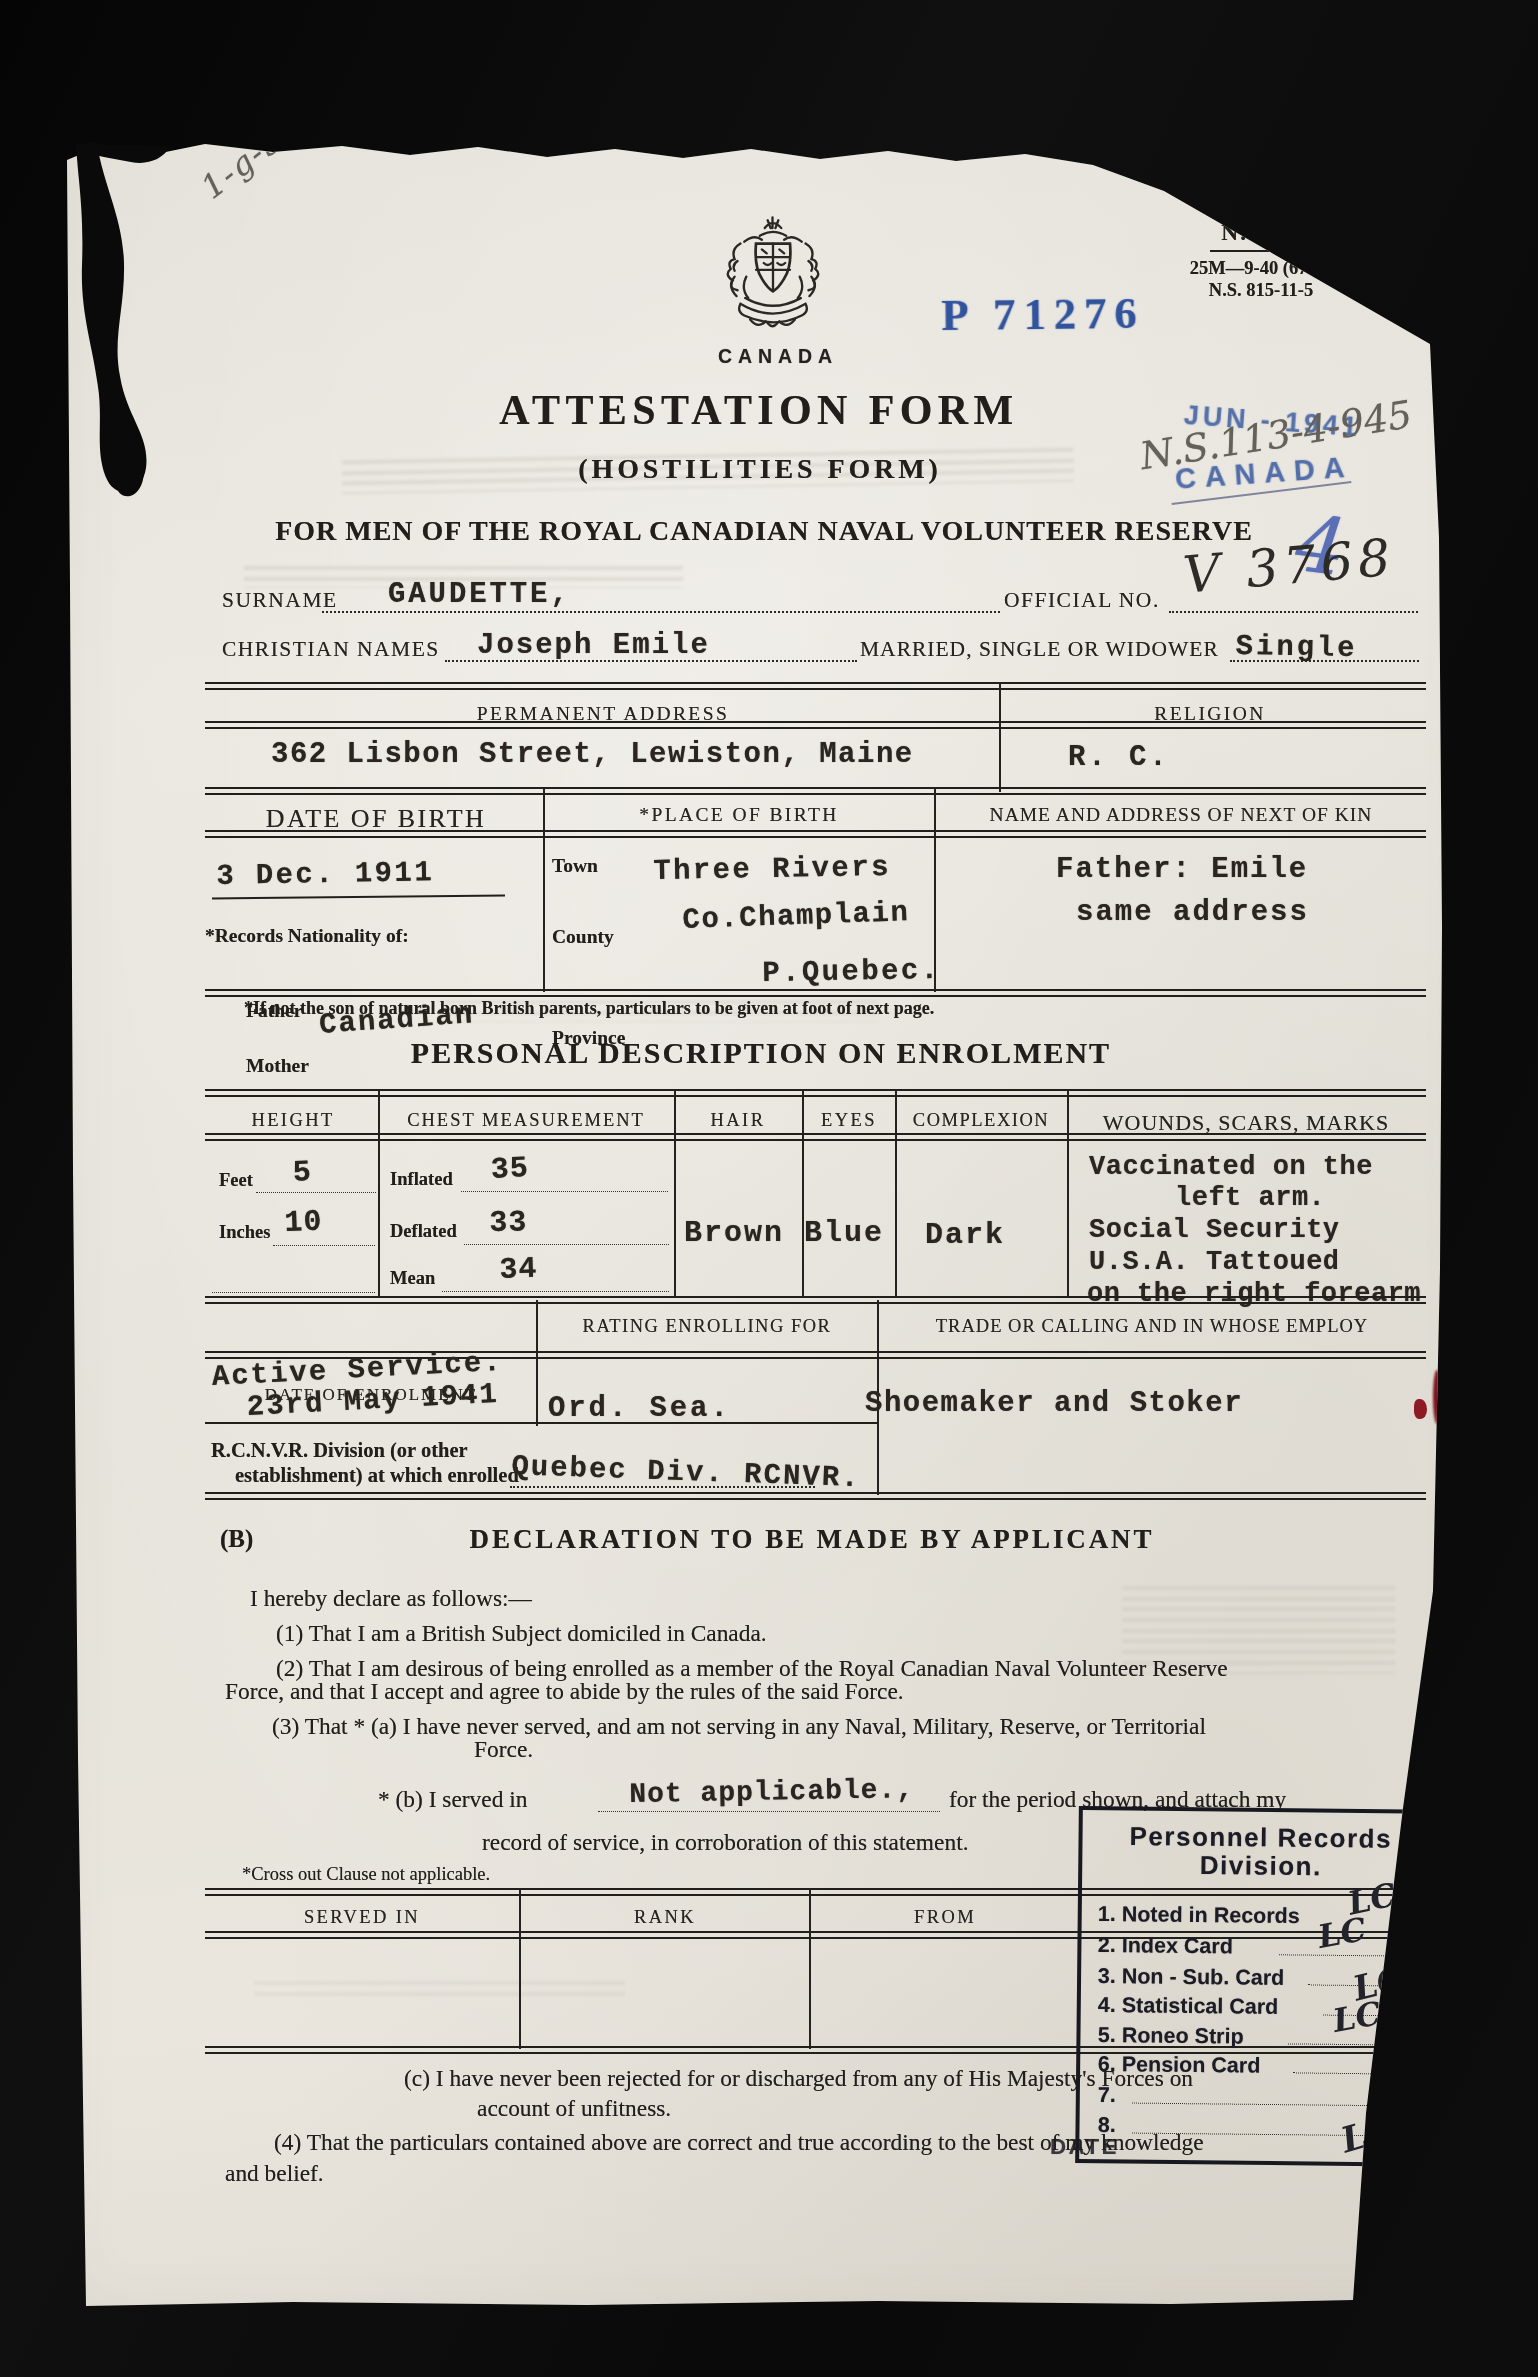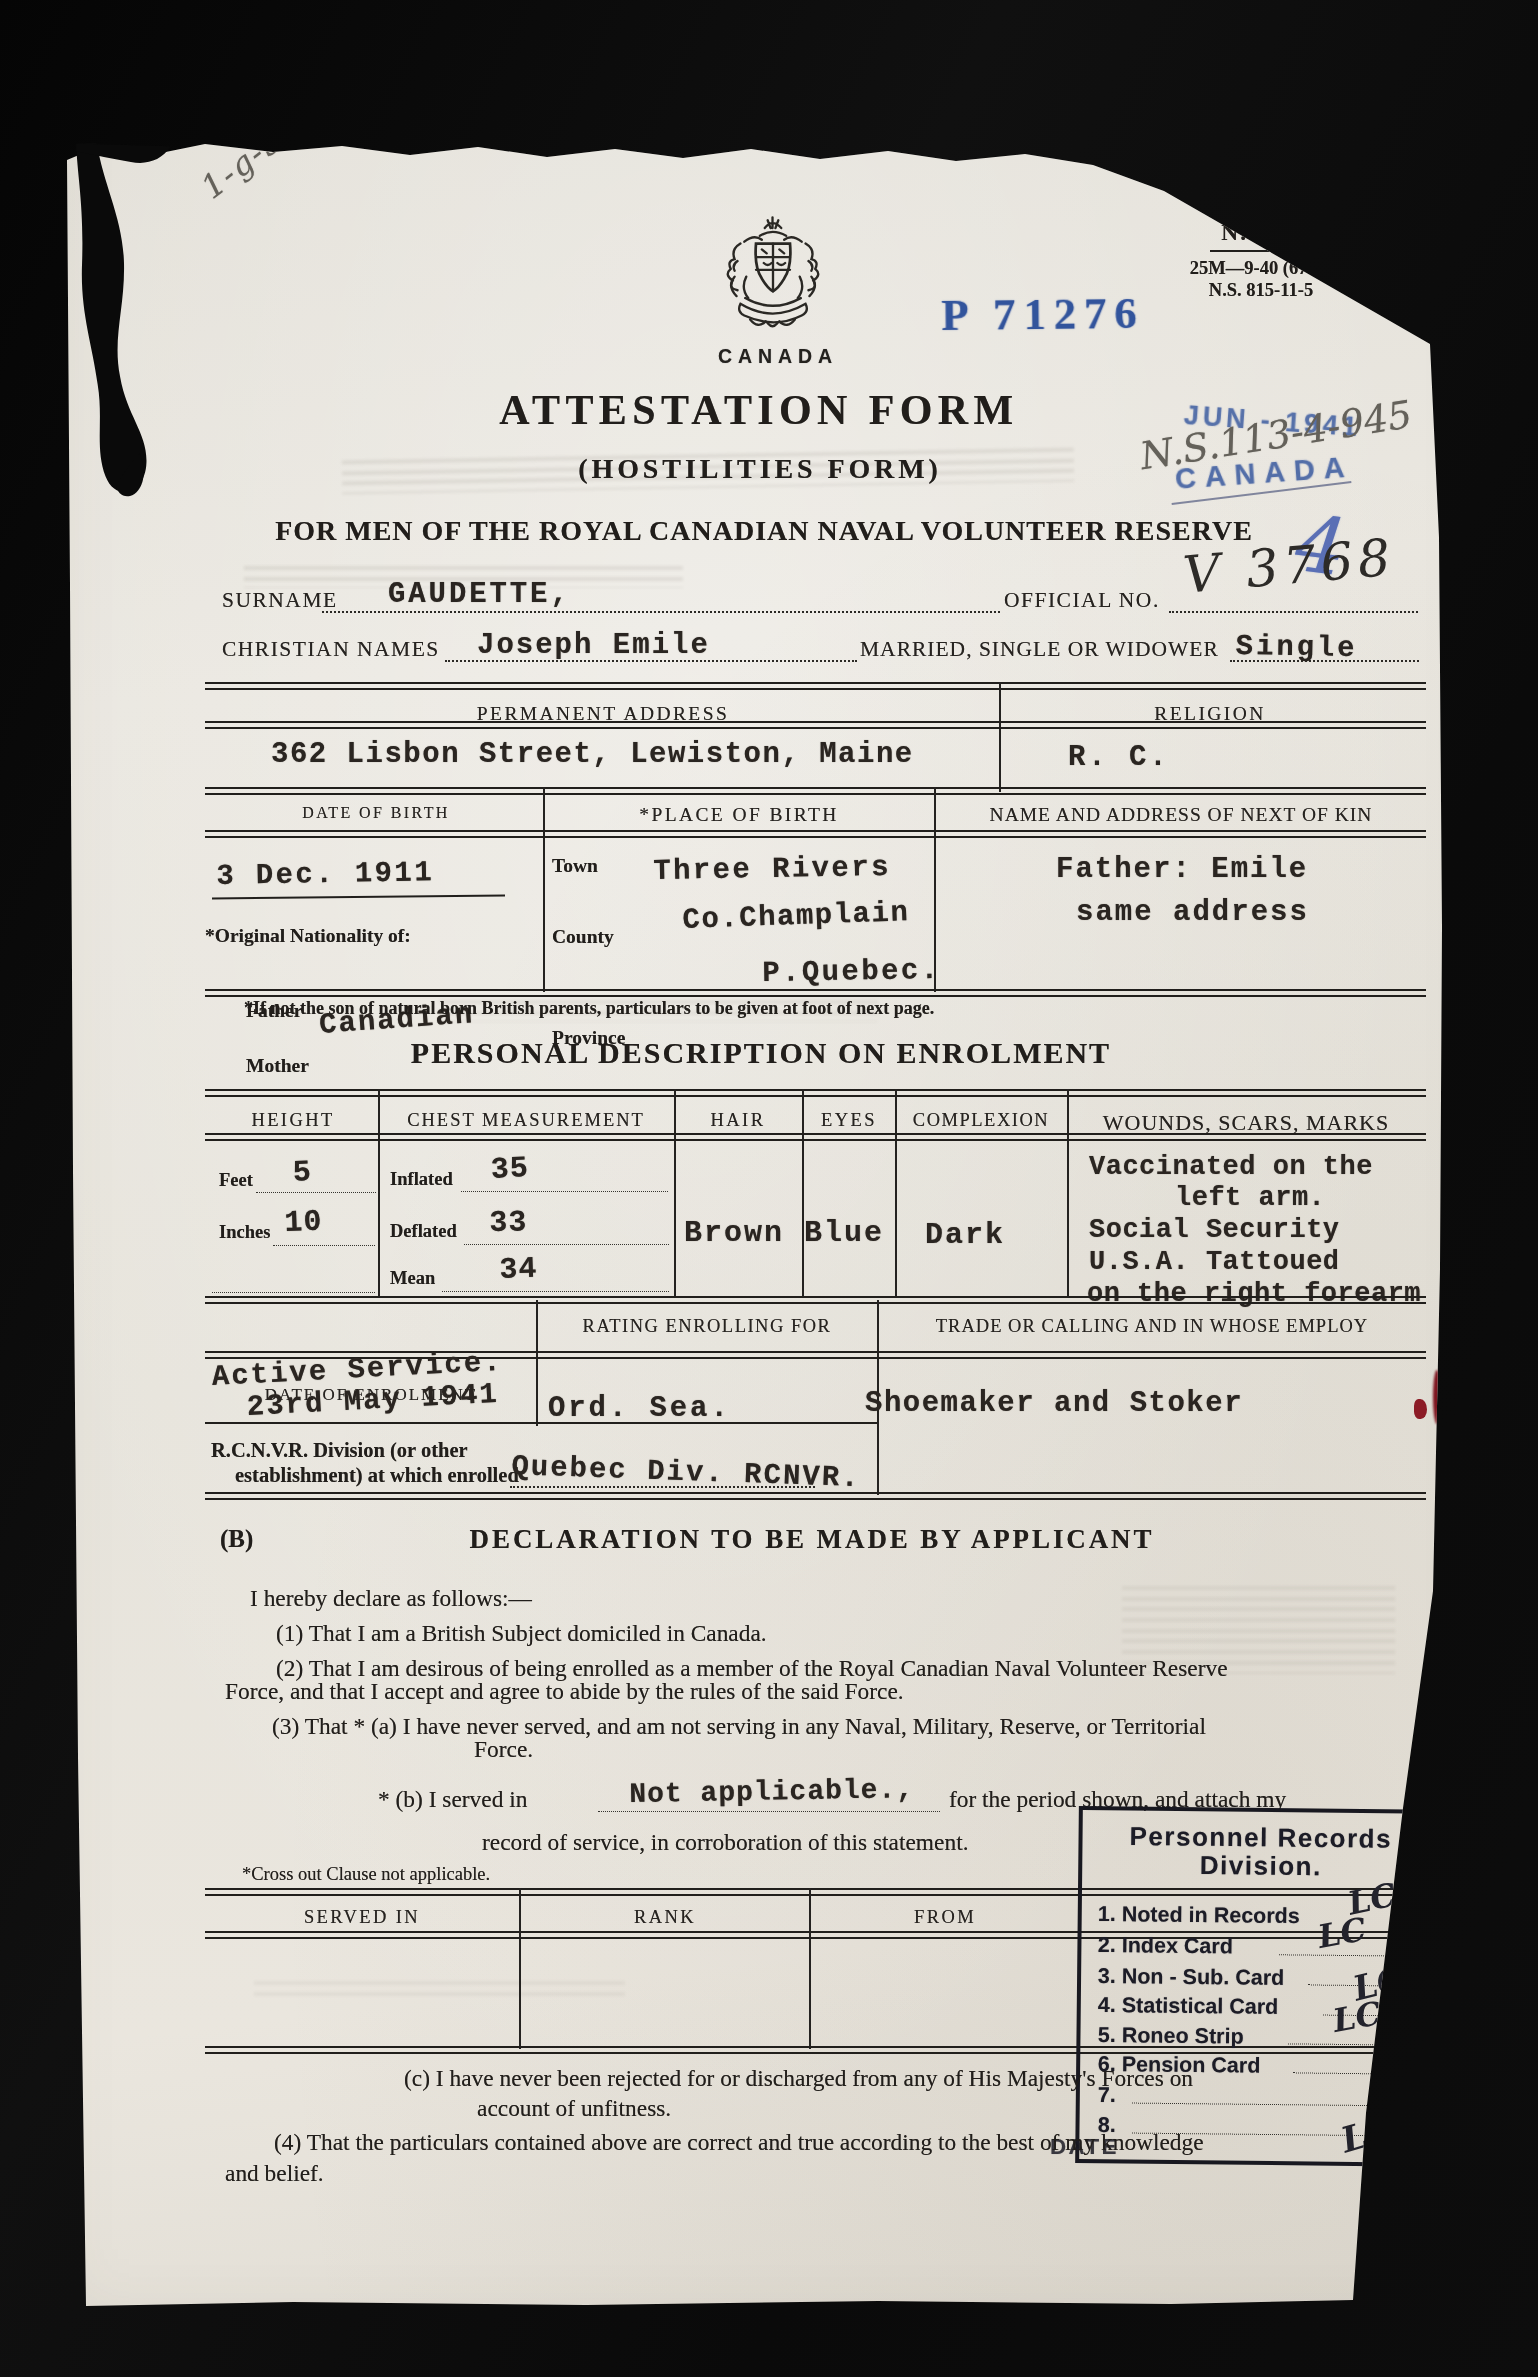--- a/index.html
+++ b/index.html
@@ -121,29 +121,29 @@
     <div class="drule" style="left:205px;top:721px;width:1221px;"></div>
     <div class="t typed" style="left:271px;top:738px;font-size:29px;letter-spacing:1.5px;">362 Lisbon Street, Lewiston, Maine</div>
     <div class="t typed" style="left:1068px;top:741px;font-size:29px;letter-spacing:2.9px;">R. C.</div>
     <div class="drule" style="left:205px;top:787px;width:1221px;"></div>
   </div>
 
   
   <div style="display:contents">
     <div class="vline" style="left:543px;top:787px;height:205px;"></div>
     <div class="vline" style="left:934px;top:787px;height:205px;"></div>
-    <div class="t lab" style="left:376px;top:804px;transform:translateX(-50%);font-size:16px;letter-spacing:2.4px;">DATE OF BIRTH</div>
+    <div class="t lab" style="left:376px;top:804px;transform:translateX(-50%);font-size:26px;letter-spacing:2.4px;">DATE OF BIRTH</div>
     <div class="t lab" style="left:739px;top:804px;transform:translateX(-50%);font-size:19.5px;letter-spacing:2.4px;">*PLACE OF BIRTH</div>
     <div class="t lab" style="left:1181px;top:804px;transform:translateX(-50%);font-size:19.5px;letter-spacing:1px;">NAME AND ADDRESS OF NEXT OF KIN</div>
     <div class="drule" style="left:205px;top:830px;width:1221px;"></div>
 
     <div class="t typed" style="left:216px;top:860px;font-size:29px;letter-spacing:2.4px;transform:rotate(-1deg);">3 Dec. 1911</div>
     <div class="srule" style="left:212px;top:896px;width:293px;border-top-width:2.9px;transform:rotate(-.6deg);"></div>
 
-    <div class="t print" style="left:205px;top:925px;font-size:19.5px;font-weight:700;">*Original Nationality of:</div>
+    <div class="t print" style="left:205px;top:925px;font-size:19.5px;font-weight:700;">*Records Nationality of:</div>
     <div class="t print" style="left:246px;top:1000px;font-size:19.5px;font-weight:700;">Father</div>
     <div class="t typed" style="left:318px;top:1009px;font-size:29px;letter-spacing:2px;transform:rotate(-4deg);">Canadian</div>
     <div class="t print" style="left:246px;top:1055px;font-size:19.5px;font-weight:700;">Mother</div>
 
     <div class="t print" style="left:552px;top:855px;font-size:19.5px;font-weight:700;">Town</div>
     <div class="t typed" style="left:653px;top:855px;font-size:29px;letter-spacing:2.4px;transform:rotate(-1deg);">Three Rivers</div>
     <div class="t print" style="left:552px;top:926px;font-size:19.5px;font-weight:700;">County</div>
     <div class="t typed" style="left:682px;top:904px;font-size:29px;letter-spacing:1.5px;transform:rotate(-2deg);">Co.Champlain</div>
     <div class="t typed" style="left:762px;top:957px;font-size:29px;letter-spacing:2.4px;transform:rotate(-1deg);">P.Quebec.</div>
     <div class="t print" style="left:552px;top:1027px;font-size:19.5px;font-weight:700;">Province</div>

